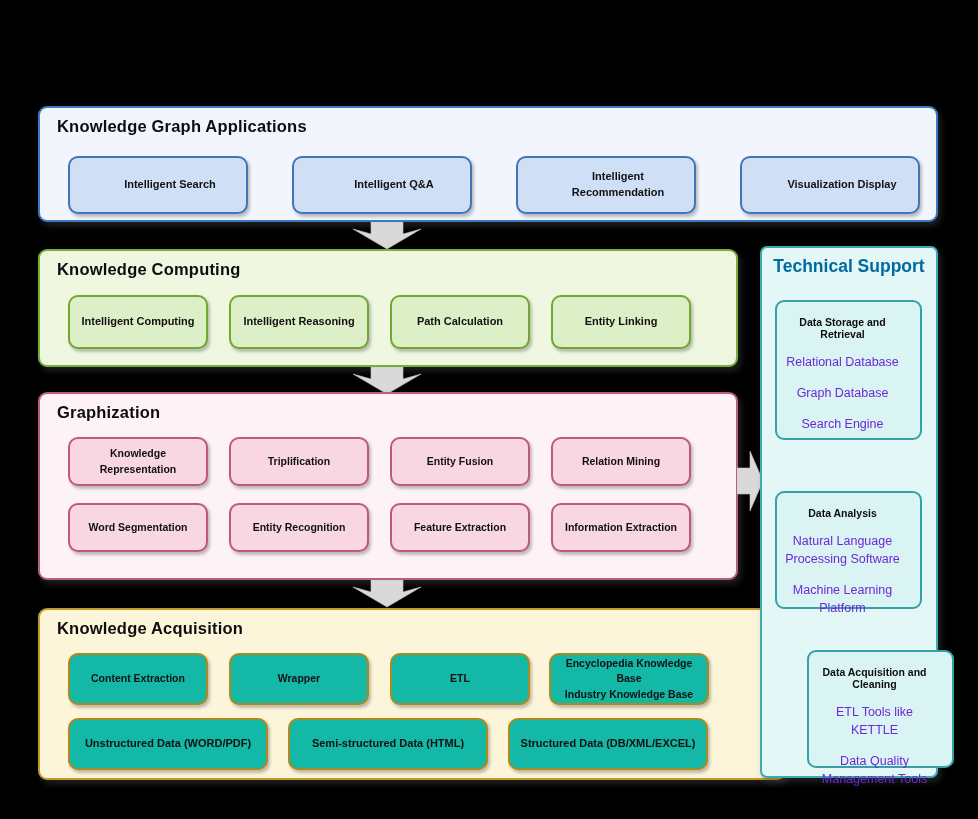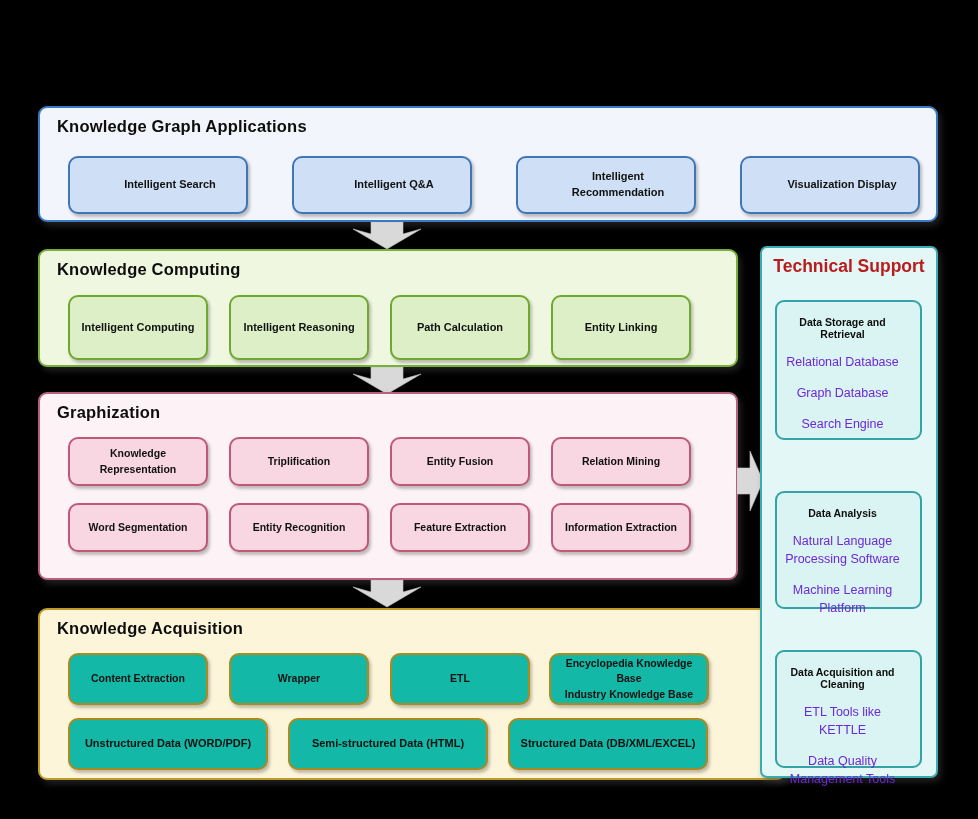--- a/index.html
+++ b/index.html
@@ -36,46 +36,46 @@
     border-radius: 10px; box-sizing: border-box;
     display: flex; flex-direction: column; align-items: center; justify-content: center;
     text-align: center; font-weight: bold; color: #111111;
     box-shadow: 2px 2.5px 3px rgba(80,80,80,0.35);
     padding: 2px 4px; line-height: 1.45;
   }
   .sec-apps .row         { left: 28px; top: 48px; gap: 44px; }
   .sec-apps .node        { width: 180px; height: 58px; font-size: 11px;
                            background: #cfdff6; border: 2px solid #4076b8; padding-left: 28px; }
   .sec-computing .row    { left: 28px; top: 44px; gap: 21px; }
-  .sec-computing .node   { width: 140px; height: 65px; font-size: 11px;
+  .sec-computing .node   { width: 140px; height: 54px; font-size: 11px;
                            background: #ddefc6; border: 2px solid #6fa82e; }
   .sec-graphization .row1{ left: 28px; top: 43px; gap: 21px; }
   .sec-graphization .row2{ left: 28px; top: 109px; gap: 21px; }
   .sec-graphization .node{ width: 140px; height: 49px; font-size: 10.5px;
                            background: #f8d6e2; border: 2px solid #c05878; }
   .sec-acquisition .row1 { left: 28px; top: 43px; gap: 21px; }
   .sec-acquisition .row2 { left: 28px; top: 108px; gap: 20px; }
   .sec-acquisition .node { width: 140px; height: 52px; font-size: 10.5px;
                            background: #14b8a6; border: 2px solid #ab8a1f; }
   .sec-acquisition .node.wide  { width: 200px; font-size: 11px; }
   .sec-acquisition .node.kb    { width: 160px; margin-left: -2px; }
   
   .tech-title {
     position: absolute; top: 8px; left: 0; width: 100%;
-    text-align: center; font-size: 17.5px; font-weight: bold; color: #b91c1c;
+    text-align: center; font-size: 17.5px; font-weight: bold; color: #0369a1;
   }
   .tech-group {
     position: absolute; left: 13px; width: 147px; box-sizing: border-box;
     background: #d9f4f2; border: 2px solid #35a2a6; border-radius: 9px;
     display: flex; flex-direction: column; align-items: center;
     padding: 14px 16px 8px 4px;
   }
   .tg-1 { top: 52px;  height: 140px; }
   .tg-2 { top: 243px; height: 118px; }
-  .tg-3 { top: 402px; height: 118px; }
+  .tg-3 { top: 402px; height: 118px; margin-left: 32px; }
   .tech-header { font-size: 10.5px; font-weight: bold; color: #0d0d0d;
                  text-align: center; }
   .tech-item   { font-size: 12.5px; color: #6d28d9; text-align: center;
                  line-height: 1.45; margin-top: 13px; }
   
   .arrow { position: absolute; }
   .arrow-1 { left: 351px; top: 222px; }
   .arrow-2 { left: 351px; top: 367px; }
   .arrow-3 { left: 351px; top: 580px; }
   .arrow-r { left: 737px; top: 448px; }

